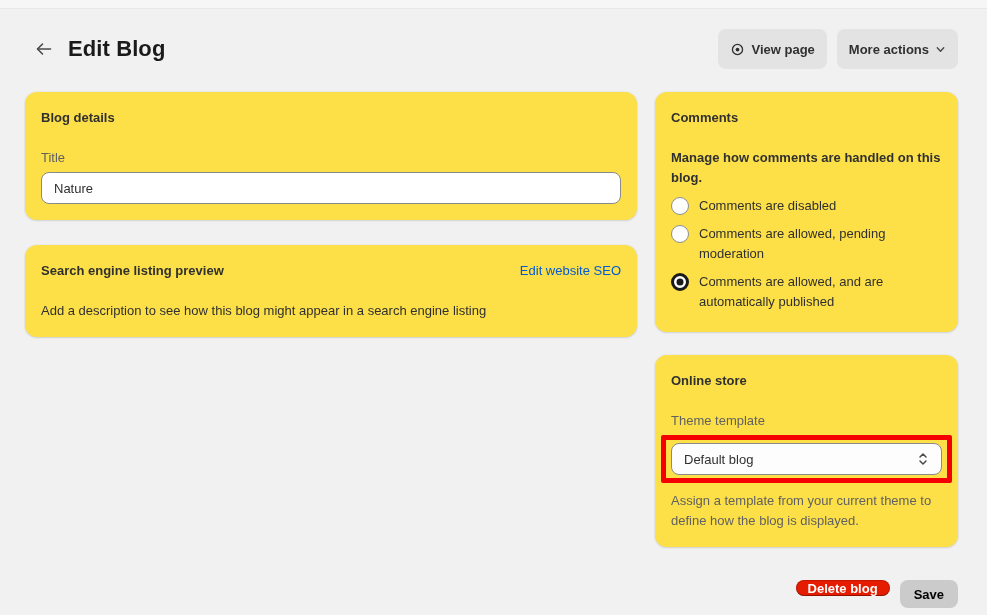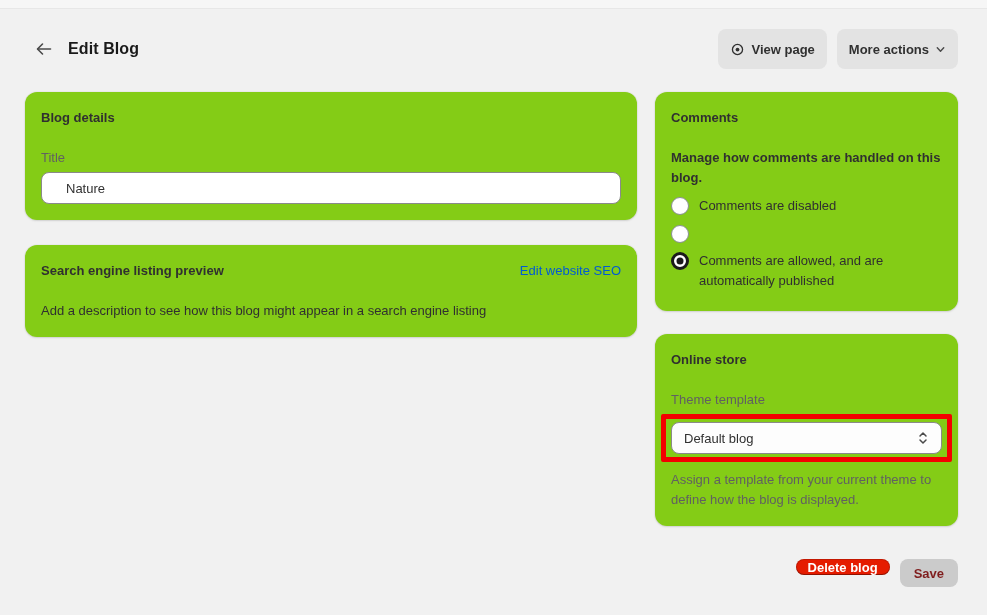--- a/index.html
+++ b/index.html
@@ -16,21 +16,21 @@
   
   .page-header {
     display:flex; align-items:center;
     padding:20px 29px 0 32px;
   }
   .back-btn {
     width:24px; height:24px; border:none; background:transparent;
     display:flex; align-items:center; justify-content:center; cursor:pointer;
   }
   .page-title {
-    font-size:16px; font-weight:700; color:#1a1a1a; margin-left:12px; letter-spacing:.1px;
+    font-size:22px; font-weight:700; color:#1a1a1a; margin-left:12px; letter-spacing:.1px;
   }
   .header-spacer { flex:1; }
   .hdr-btn {
     height:40px; padding:0 12px; border:none; border-radius:8px;
     background:#e3e3e3; color:#303030; font-size:13px; font-weight:600;
     font-family:inherit; display:inline-flex; align-items:center; gap:6px; cursor:pointer;
   }
   .hdr-btn + .hdr-btn { margin-left:10px; }
 
   
@@ -39,30 +39,30 @@
     grid-template-columns:612px 303px;
     column-gap:18px;
     margin:23px 29px 0 25px;
     align-items:start;
   }
   .col { display:flex; flex-direction:column; }
   .col-left > .card + .card { margin-top:25px; }
   .col-right > .card + .card { margin-top:23px; }
 
   .card {
-    background:#84cc16; border-radius:12px; padding:16px;
+    background:#fde047; border-radius:12px; padding:16px;
     box-shadow:0 1px 2px rgba(31,33,36,.12), 0 0 0 1px rgba(31,33,36,.03);
   }
   .card-heading { font-size:13px; font-weight:700; color:#303030; line-height:20px; }
 
   
   .field-label { color:#616161; line-height:20px; margin-top:20px; margin-bottom:4px; display:block; }
   .text-input {
     width:100%; height:32px; border:1px solid #8a8a8a; border-radius:8px;
-    padding:0 24px; font-size:13px; font-family:inherit; color:#303030; background:#fff;
+    padding:0 12px; font-size:13px; font-family:inherit; color:#303030; background:#fff;
   }
 
   
   .card-heading-row { display:flex; align-items:flex-start; justify-content:space-between; }
   .link { color:var(--link,#005bd3); text-decoration:none; font-size:13px; line-height:20px; cursor:pointer; }
   .body-text { line-height:20px; margin-top:20px; color:#303030; }
 
   
   .bold-desc { font-weight:700; line-height:20px; margin-top:20px; }
   .radio-group { margin-top:4px; }
@@ -97,21 +97,21 @@
     margin:33px 29px 0 0;
   }
   .btn-delete {
     height:16px; padding:0 12px; border:none; border-radius:8px; cursor:pointer;
     background:var(--delete_button,#e51c00); color:#fff; font-size:13px; font-weight:700;
     font-family:inherit;
     box-shadow:inset 0 0 0 1px rgba(0,0,0,.15), inset 0 -1px 0 rgba(0,0,0,.25);
   }
   .btn-save {
     height:28px; padding:0 14px; border:none; border-radius:8px;
-    background:var(--save_disabled,#cbcbcb); color:#7f1d1d; font-size:13px; font-weight:700;
+    background:var(--save_disabled,#cbcbcb); color:#000000; font-size:13px; font-weight:700;
     font-family:inherit; cursor:default;
   }
   svg { display:block; }
 </style>
 </head>
 <body>
 
 <div class="topbar"></div>
 
 <div class="page-header">
@@ -169,20 +169,21 @@
     <div class="card">
       <div class="card-heading">Comments</div>
       <div class="bold-desc">Manage how comments are handled on this blog.</div>
       <div class="radio-group">
         <div class="radio-row">
           <span class="radio"></span>
           <span class="radio-label">Comments are disabled</span>
         </div>
         <div class="radio-row">
           <span class="radio"></span>
+          <span class="radio-label">Comments are allowed, pending moderation</span>
         </div>
         <div class="radio-row">
           <span class="radio selected"></span>
           <span class="radio-label">Comments are allowed, and are automatically published</span>
         </div>
       </div>
     </div>
 
     <div class="card">
       <div class="card-heading">Online store</div>

